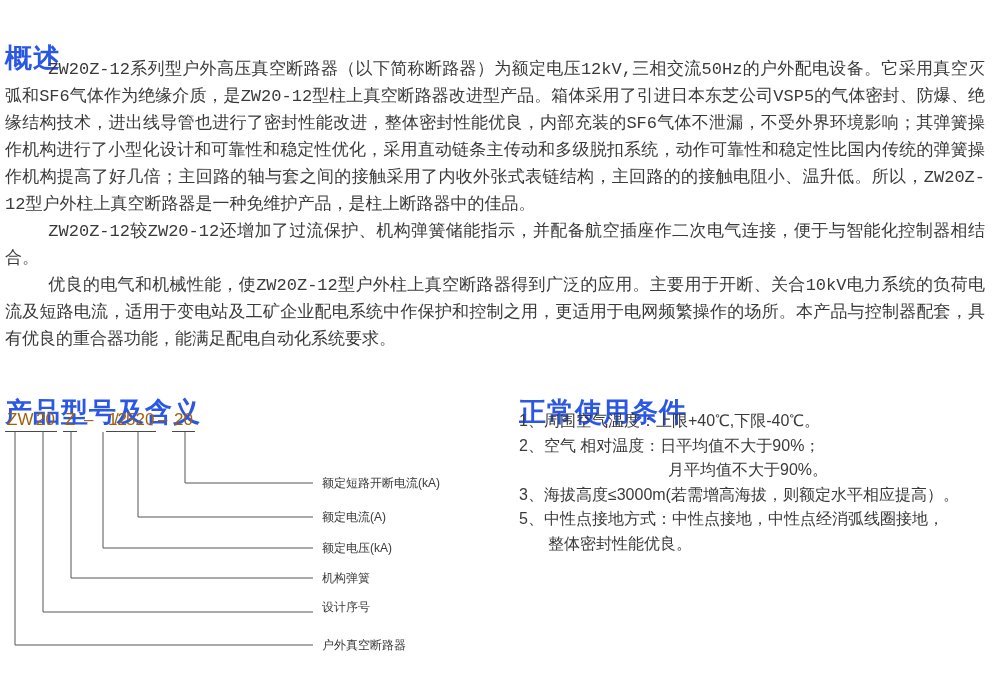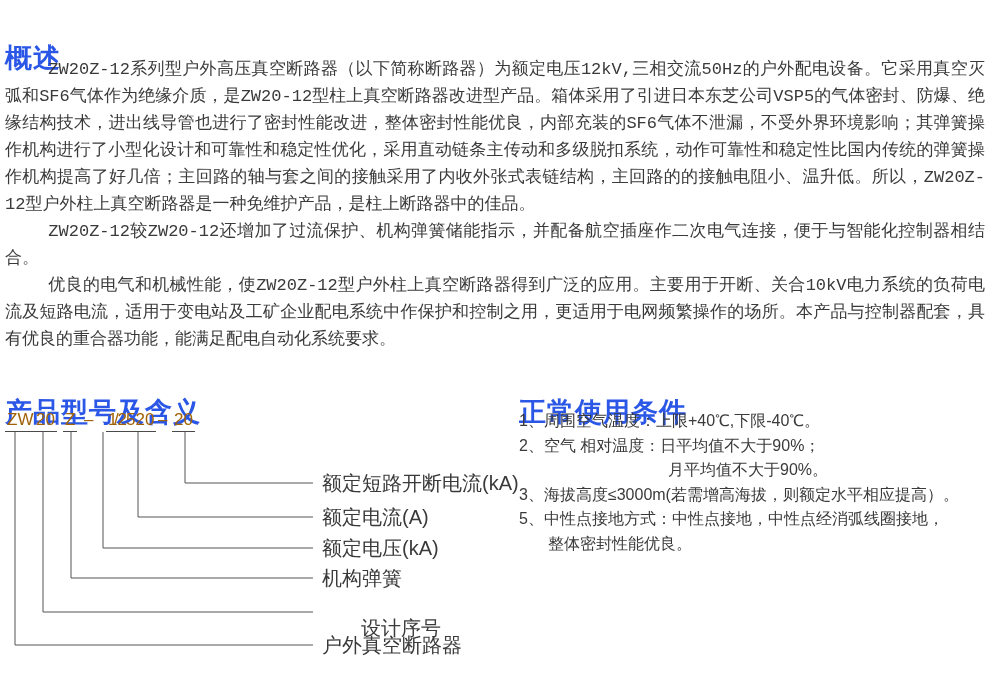--- a/index.html
+++ b/index.html
@@ -75,30 +75,30 @@
   .connector-svg { position: absolute; left: 0; top: 0; }
   .connector-svg polyline {
     fill: none;
     stroke: #555555;
     stroke-width: 1;
   }
 
   .model-label {
     position: absolute;
     left: 322px;
-    font-size: 20px;
+    font-size: 12px;
     line-height: 24px;
     white-space: nowrap;
     color: #3a3a3a;
   }
   #model-label-0 { top: 61px; }
   #model-label-1 { top: 95px; }
   #model-label-2 { top: 126px; }
   #model-label-3 { top: 156px; }
-  #model-label-4 { top: 206px; margin-left: 39px; }
+  #model-label-4 { top: 185px; }
   #model-label-5 { top: 223px; }
 
   
   .conditions-list {
     position: absolute;
     left: 519px;
     top: 409px;
     width: 478px;
     font-size: 16px;
     line-height: 24.6px;

